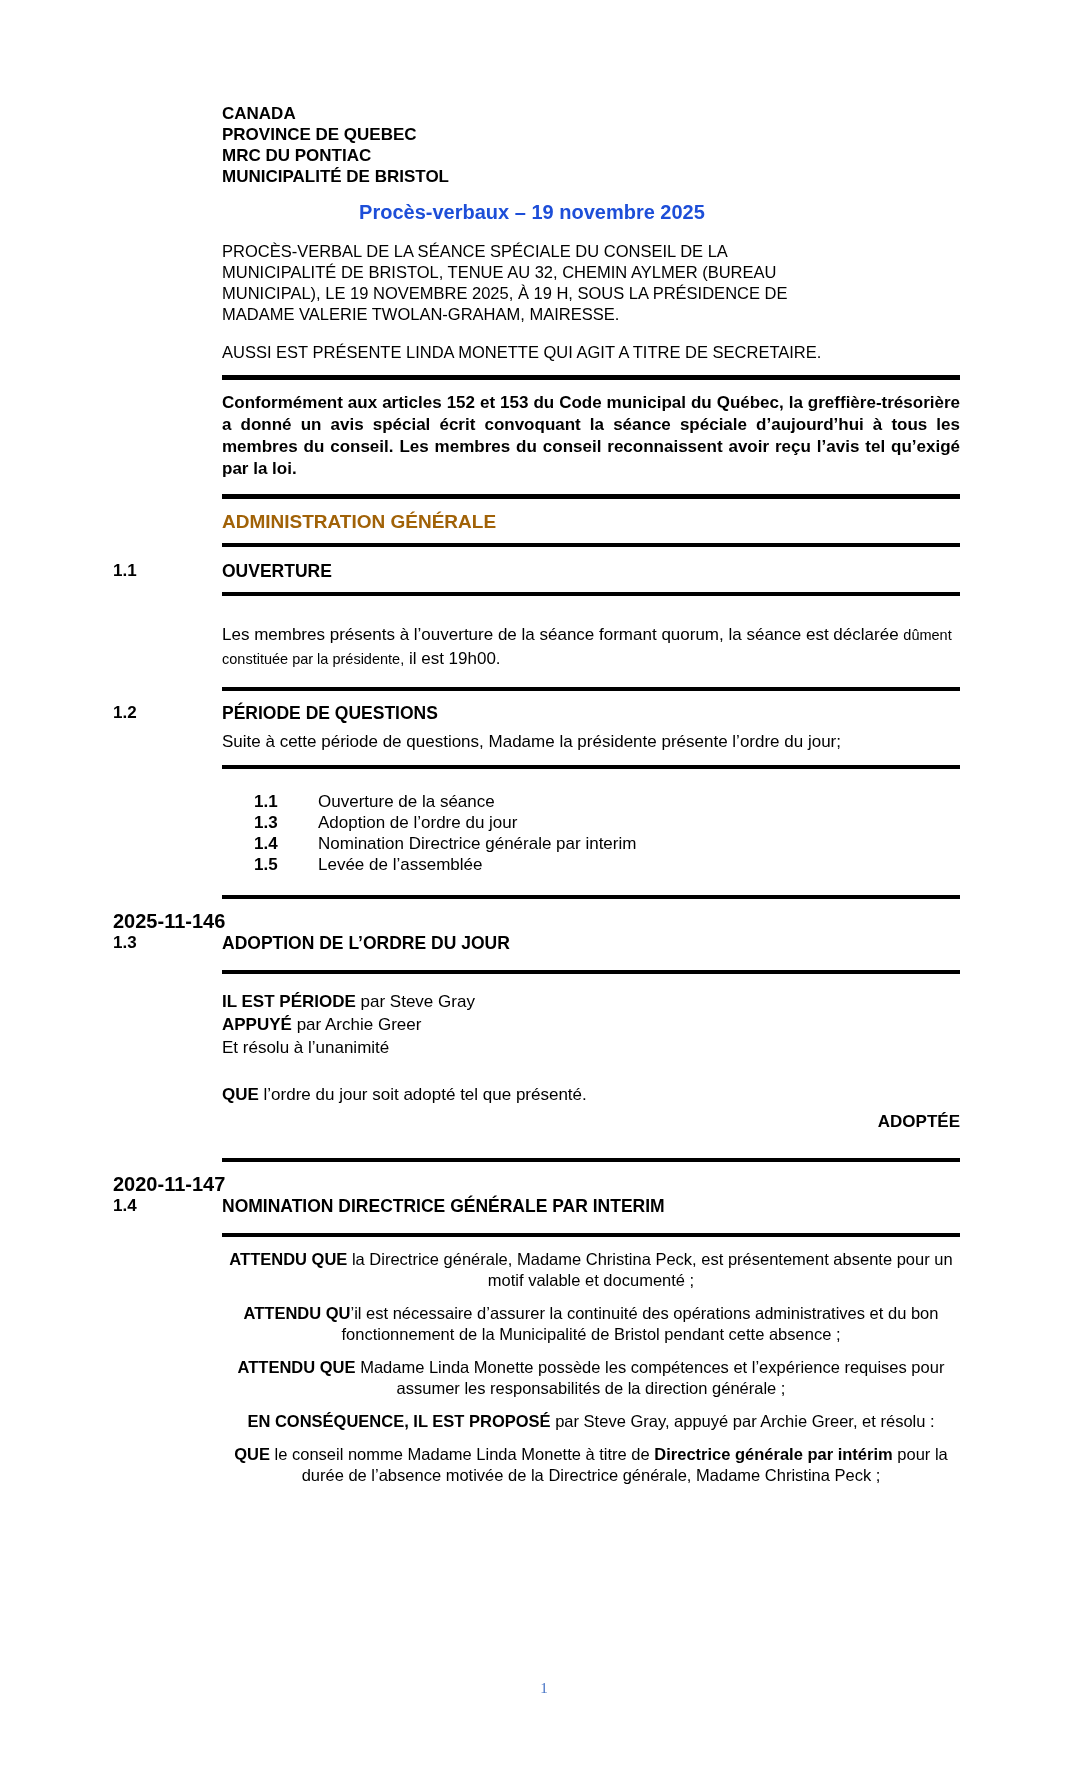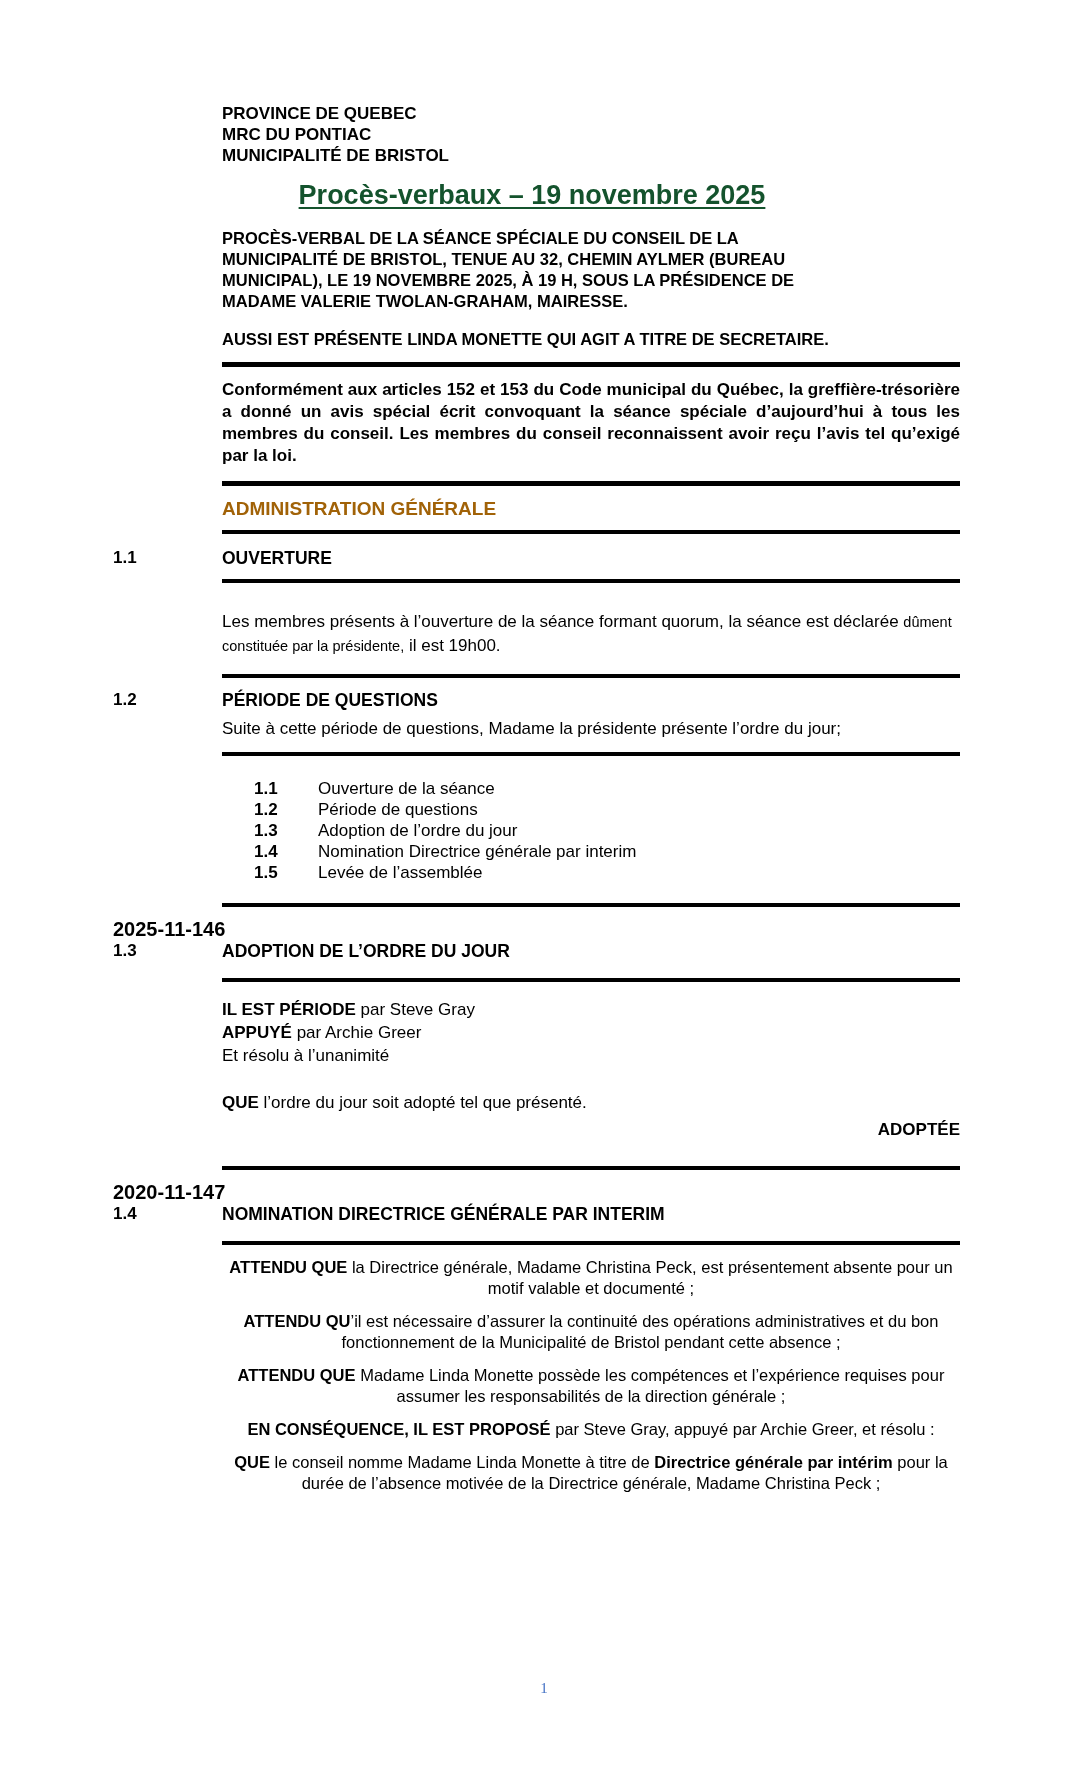--- a/index.html
+++ b/index.html
@@ -16,26 +16,26 @@
     position: absolute;
     left: 113px;
     top: 103px;
     width: 847px;
   }
 
   .letterhead { margin-left: 109px; font-size: 17px; line-height: 21px; font-weight: 700; }
 
   .title-wrap { margin-left: 109px; width: 620px; text-align: center; margin-top: 14px; }
   .doc-title {
-    font-size: 27px; font-weight: 700; color: #14532d;
-    text-decoration: underline; text-decoration-thickness: 2px; text-underline-offset: 3px;
+    font-size: 20px; font-weight: 700; color: #1d4ed8;
+    text-decoration-thickness: 2px; text-underline-offset: 3px;
   }
 
   p { margin: 0; }
-  .intro { margin-left: 109px; width: 620px; font-size: 16.5px; line-height: 21px; font-weight: 700; margin-top: 17px; }
+  .intro { margin-left: 109px; width: 620px; font-size: 16.5px; line-height: 21px; font-weight: 400; margin-top: 17px; }
 
   .rule { margin-left: 109px; width: 738px; height: 4px; background: #000000; }
   .r1  { margin-top: 12px; height: 5px; }
   .r2  { margin-top: 14px; height: 5px; }
   .r3  { margin-top: 10px; }
   .r4  { margin-top: 10px; }
   .r5  { margin-top: 16px; }
   .r6  { margin-top: 12px; }
   .r7  { margin-top: 20px; }
   .r8  { margin-top: 16px; }
@@ -83,20 +83,21 @@
     font-size: 15px; color: #4472c4;
   }
 </style>
 </head>
 <body>
 
 <div class="page">
   <div class="content">
 
     <div class="letterhead">
+      <div>CANADA</div>
       <div>PROVINCE DE QUEBEC</div>
       <div>MRC DU PONTIAC</div>
       <div>MUNICIPALITÉ DE BRISTOL</div>
     </div>
 
     <div class="title-wrap">
       <span class="doc-title">Procès-verbaux – 19 novembre 2025</span>
     </div>
 
     <p class="intro">PROCÈS-VERBAL DE LA SÉANCE SPÉCIALE DU CONSEIL DE LA MUNICIPALITÉ DE BRISTOL, TENUE AU 32, CHEMIN AYLMER (BUREAU MUNICIPAL), LE 19 NOVEMBRE 2025, À 19 H, SOUS LA PRÉSIDENCE DE MADAME VALERIE TWOLAN-GRAHAM, MAIRESSE.</p>
@@ -127,21 +128,20 @@
       <span class="mnum">1.2</span>
       <h2>PÉRIODE DE QUESTIONS</h2>
     </div>
 
     <p class="body body-s12">Suite à cette période de questions, Madame la présidente présente l’ordre du jour;</p>
 
     <div class="rule r6"></div>
 
     <div class="agenda">
       <div class="agenda-item"><span class="anum">1.1</span><span>Ouverture de la séance</span></div>
-      <div class="agenda-item"><span class="anum">1.2</span><span>Période de questions</span></div>
       <div class="agenda-item"><span class="anum">1.3</span><span>Adoption de l’ordre du jour</span></div>
       <div class="agenda-item"><span class="anum">1.4</span><span>Nomination Directrice générale par interim</span></div>
       <div class="agenda-item"><span class="anum">1.5</span><span>Levée de l’assemblée</span></div>
     </div>
 
     <div class="rule r7"></div>
 
     <div class="res-no">2025-11-146</div>
 
     <div class="row row-s13">

